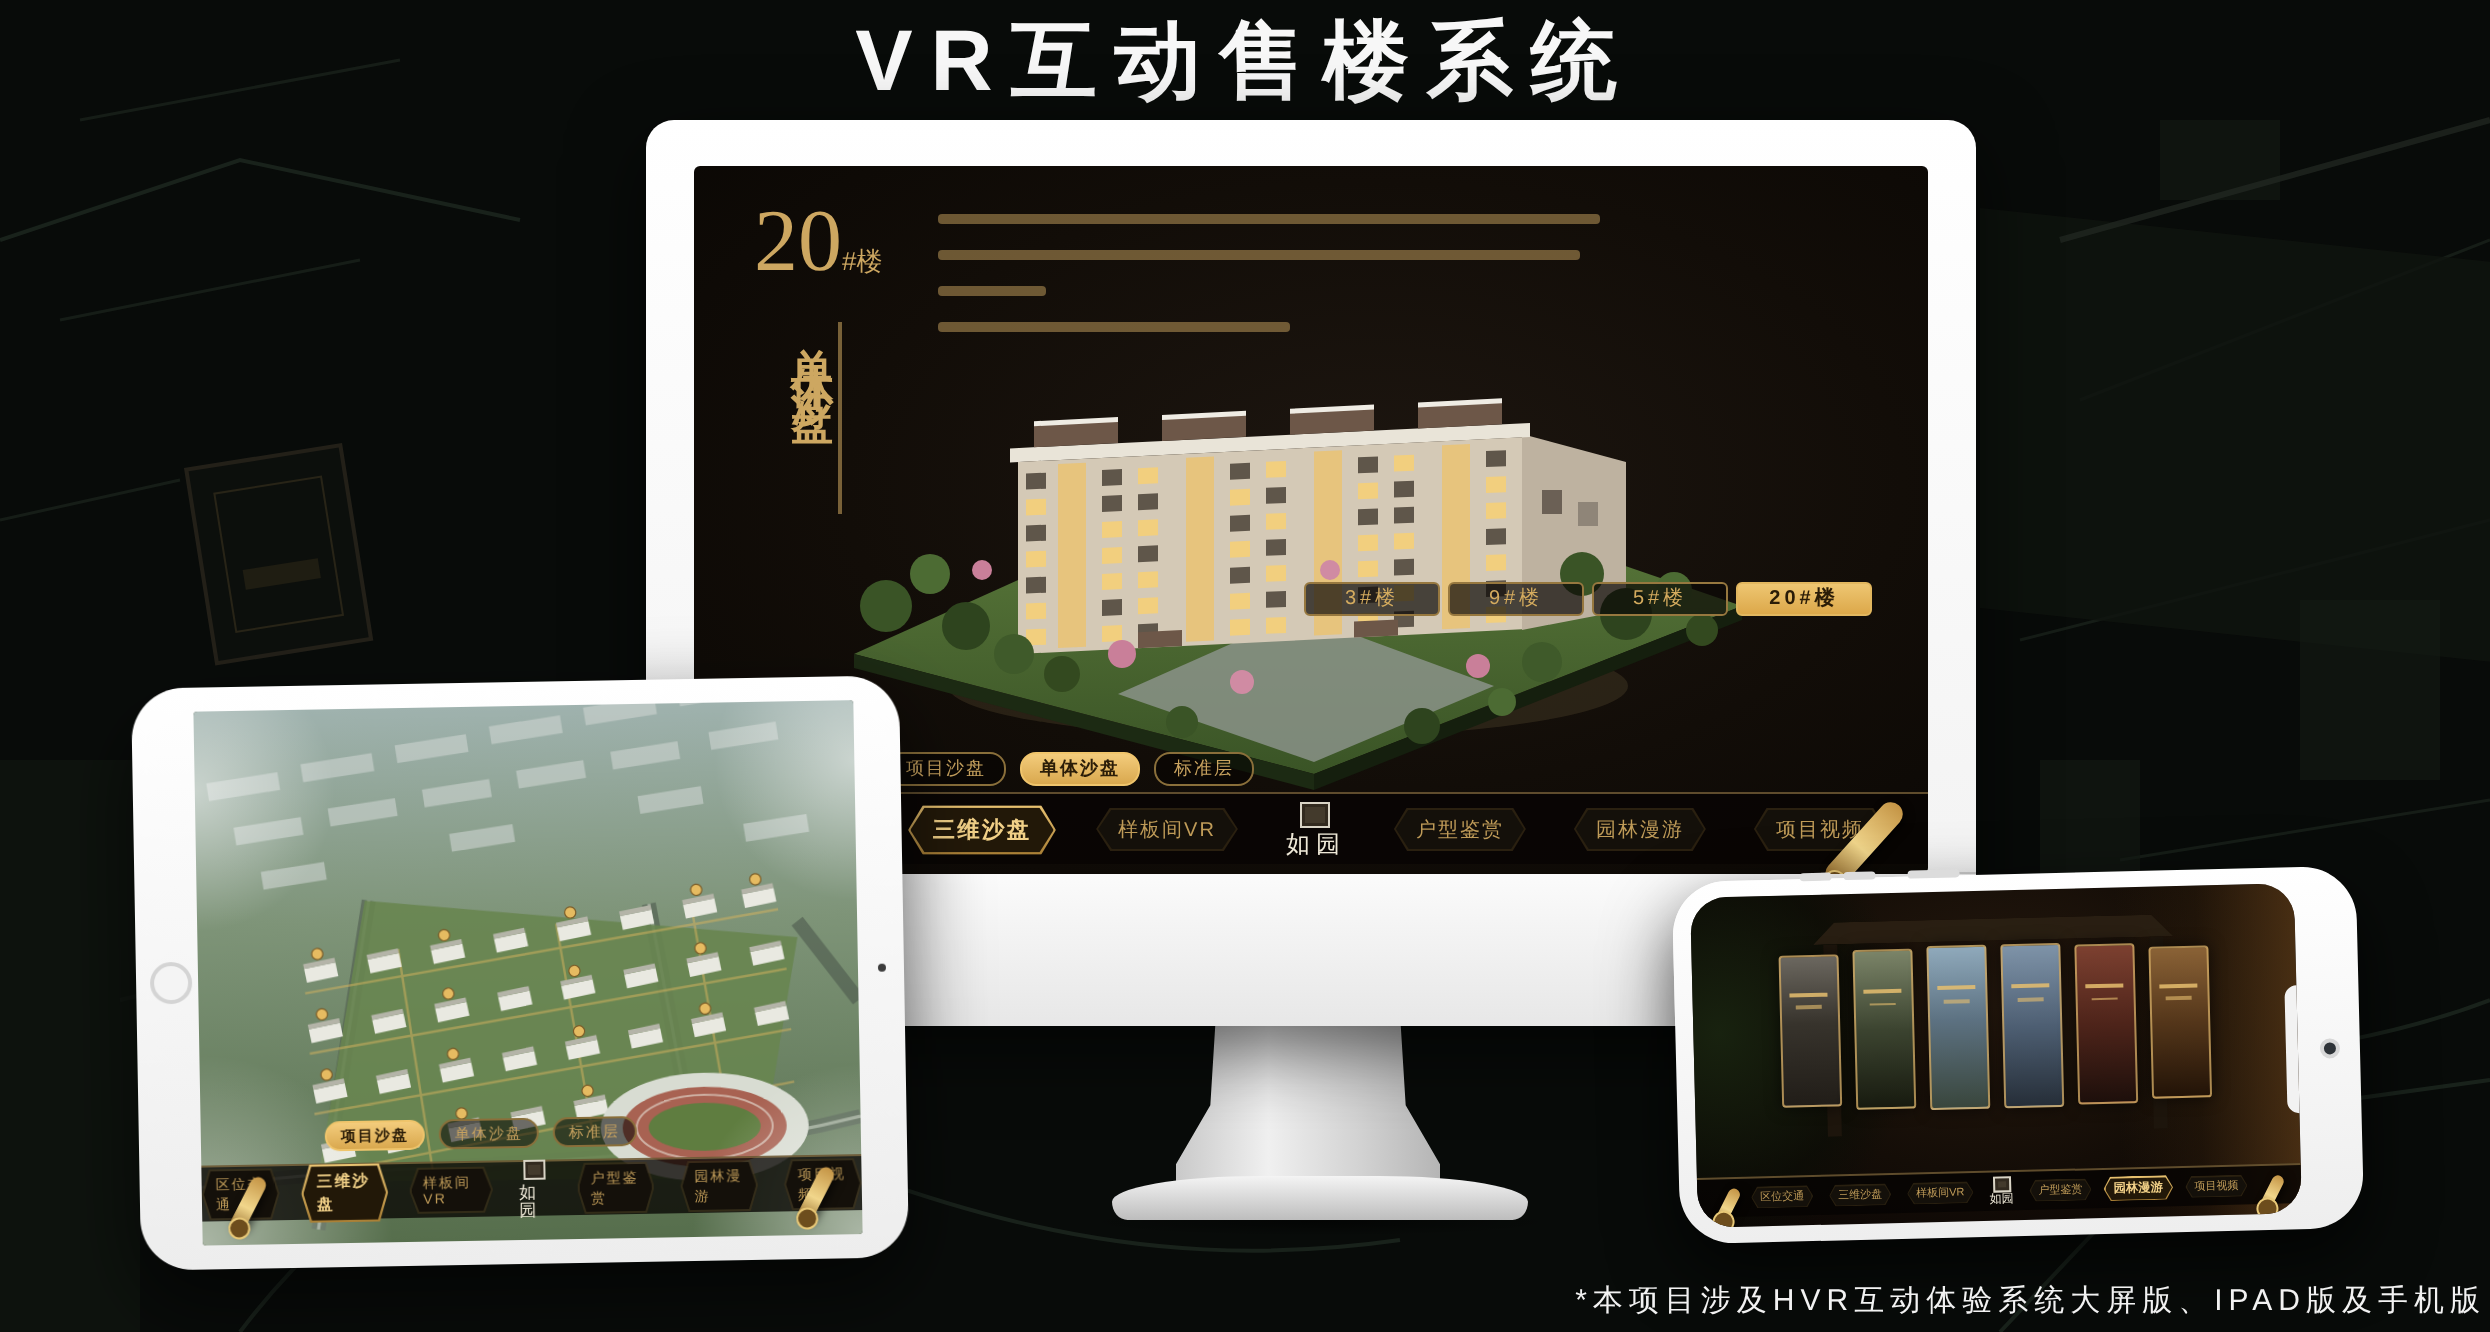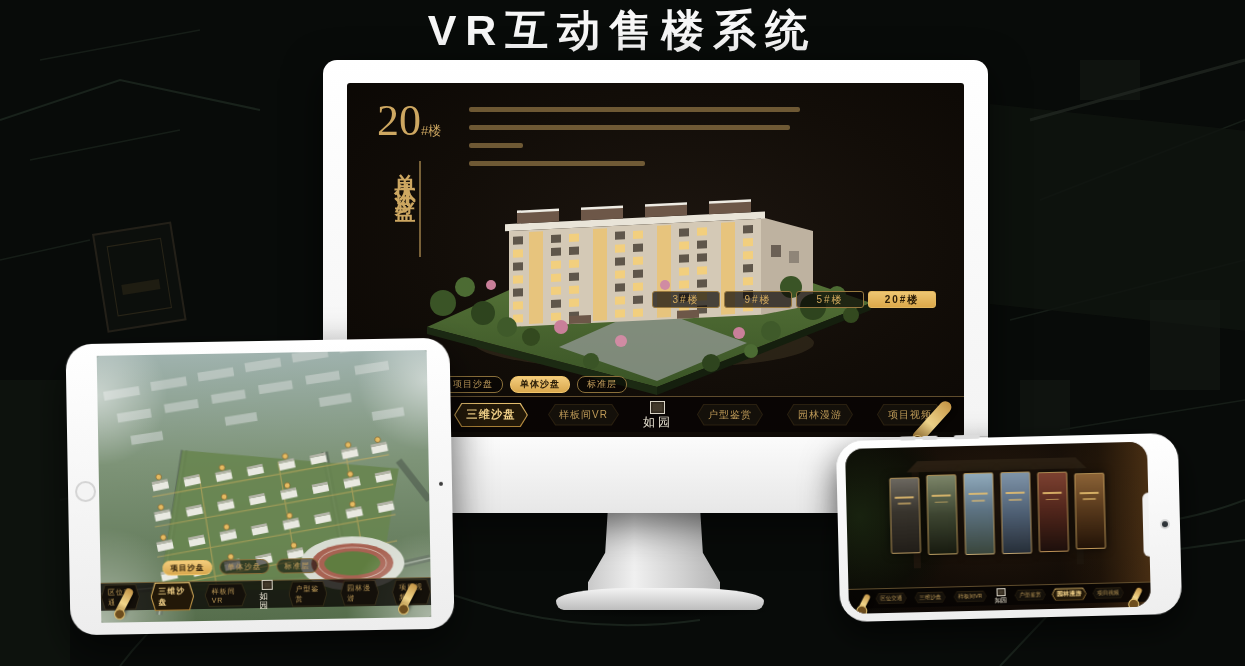--- a/index.html
+++ b/index.html
@@ -605,13 +605,14 @@
         <span class="nav-item">
             <span class="inner">项目视频</span>
           </span>
       </div>
       <span class="scroll-icon scroll-l"></span>
       <span class="scroll-icon scroll-r"></span>
       <div class="phone-notch"></div>
     </div>
   </div>
 
+  <div class="footnote">*本项目涉及HVR互动体验系统大屏版、IPAD版及手机版</div>
 </div>
 
 </body></html>

